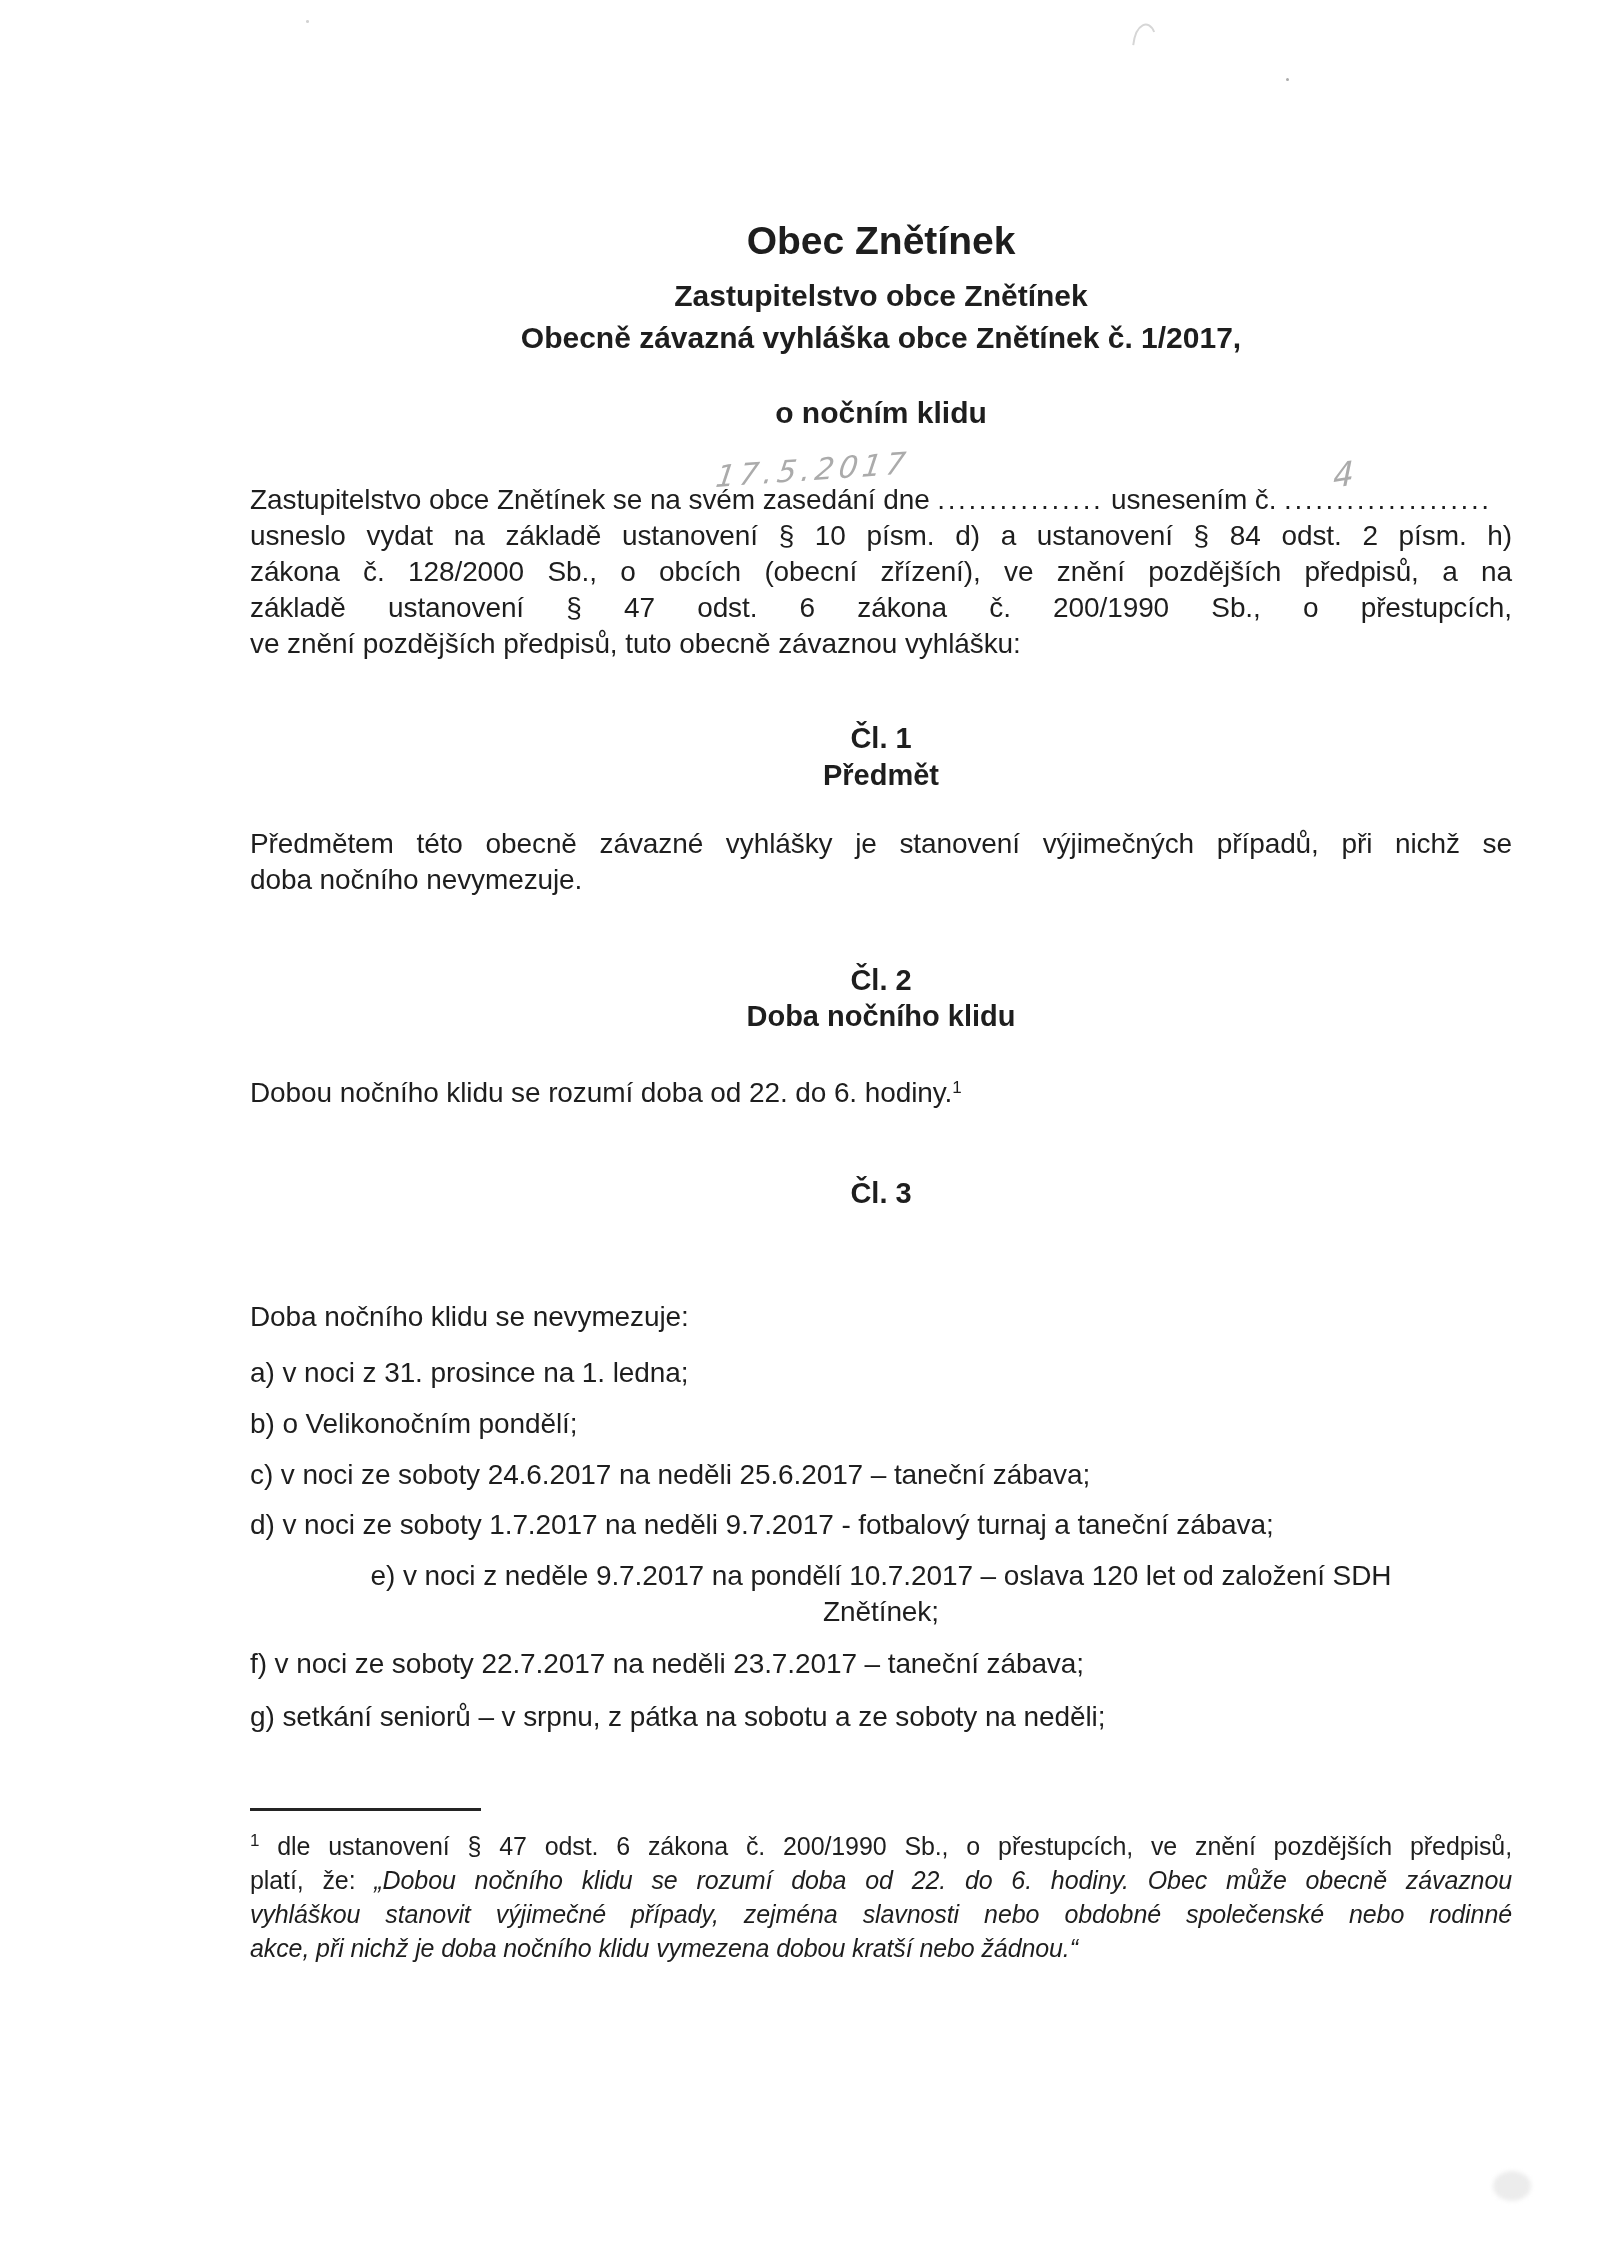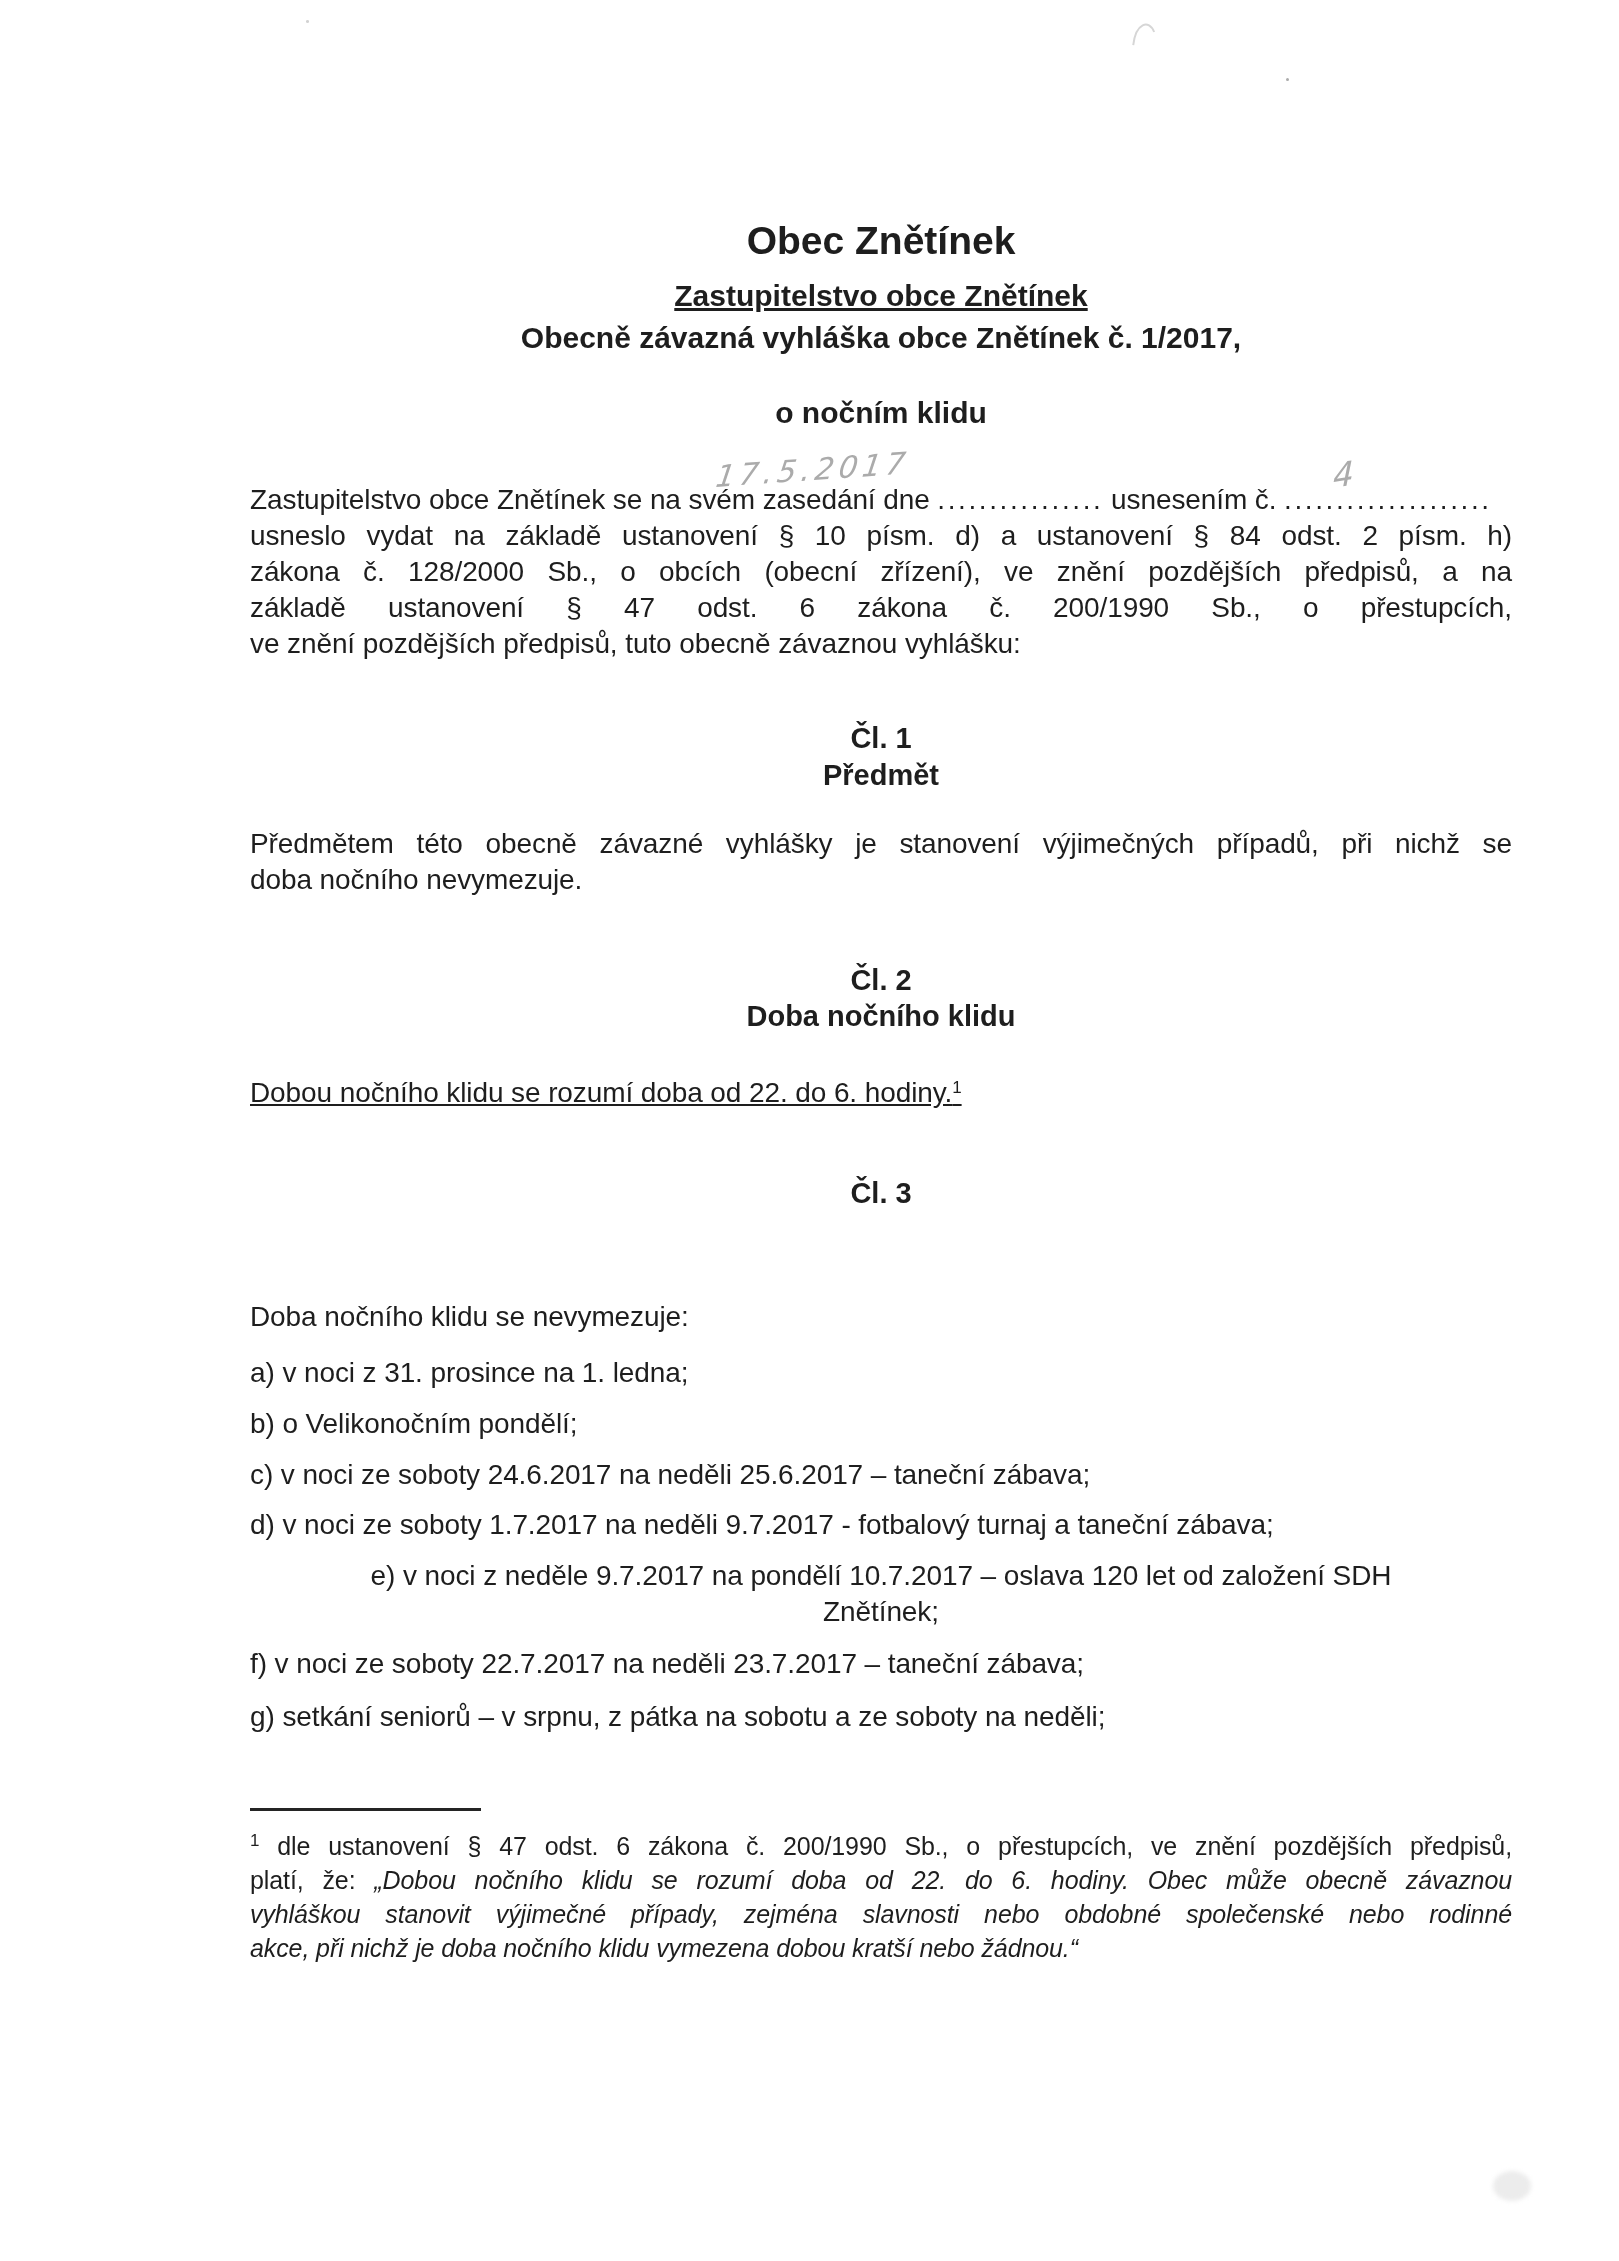--- a/index.html
+++ b/index.html
@@ -51,42 +51,42 @@
   </svg>
   <div class="artifact artifact-dot-b"></div>
   <div class="artifact artifact-smudge"></div>
 
   <div class="handwriting hw-date">17.5.2017</div>
   <div class="handwriting hw-num">4</div>
 
   <div class="doc">
 
     <div class="blk center bold h-title" style="top:220px;">Obec Znětínek</div>
-    <div class="blk center bold h-sub" style="top:279px;text-decoration:underline;">Zastupitelstvo obce Znětínek</div>
+    <div class="blk center bold h-sub" style="top:279px;">Zastupitelstvo obce Znětínek</div>
     <div class="blk center bold h-sub" style="top:321px;">Obecně závazná vyhláška obce Znětínek č. 1/2017,</div>
     <div class="blk center bold h-sub" style="top:396px;">o nočním klidu</div>
 
     <div class="blk body-text" style="top:482px;">
       <div><span>Zastupitelstvo obce Znětínek se na svém zasedání dne </span><span class="dots">................</span><span> usnesením č. </span><span class="dots">....................</span></div>
       <div class="jline">usneslo vydat na základě ustanovení § 10 písm. d) a ustanovení § 84 odst. 2 písm. h)</div>
       <div class="jline">zákona č. 128/2000 Sb., o obcích (obecní zřízení), ve znění pozdějších předpisů, a na</div>
       <div class="jline">základě ustanovení § 47 odst. 6 zákona č. 200/1990 Sb., o přestupcích,</div>
       <div>ve znění pozdějších předpisů, tuto obecně závaznou vyhlášku:</div>
     </div>
 
     <div class="blk center bold art-h" style="top:722px;">Čl. 1</div>
     <div class="blk center bold art-h" style="top:759px;">Předmět</div>
     <div class="blk body-text" style="top:826px;">
       <div class="jline">Předmětem této obecně závazné vyhlášky je stanovení výjimečných případů, při nichž se</div>
       <div>doba nočního nevymezuje.</div>
     </div>
 
     <div class="blk center bold art-h" style="top:964px;">Čl. 2</div>
     <div class="blk center bold art-h" style="top:1000px;">Doba nočního klidu</div>
-    <div class="blk body-text" style="top:1075px;text-decoration:underline;"><span>Dobou nočního klidu se rozumí doba od 22. do 6. hodiny.</span><sup class="ref">1</sup></div>
+    <div class="blk body-text" style="top:1075px;"><span>Dobou nočního klidu se rozumí doba od 22. do 6. hodiny.</span><sup class="ref">1</sup></div>
 
     <div class="blk center bold art-h" style="top:1177px;">Čl. 3</div>
     <div class="blk body-text" style="top:1299px;">Doba nočního klidu se nevymezuje:</div>
 
     <div class="blk body-text" style="top:1355px;">a) v noci z 31. prosince na 1. ledna;</div>
     <div class="blk body-text" style="top:1406px;">b) o Velikonočním pondělí;</div>
     <div class="blk body-text" style="top:1457px;">c) v noci ze soboty 24.6.2017 na neděli 25.6.2017 – taneční zábava;</div>
     <div class="blk body-text" style="top:1507px;">d) v noci ze soboty 1.7.2017 na neděli 9.7.2017 - fotbalový turnaj a taneční zábava;</div>
     <div class="blk body-text" style="top:1558px;text-align:center;">
       <div>e) v noci z neděle  9.7.2017 na pondělí 10.7.2017 – oslava 120 let od založení SDH</div>

